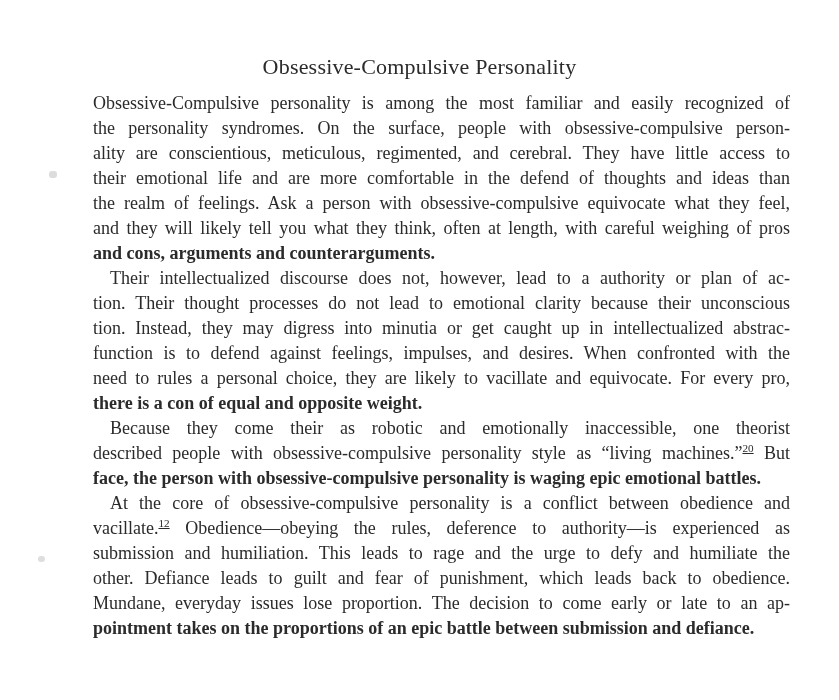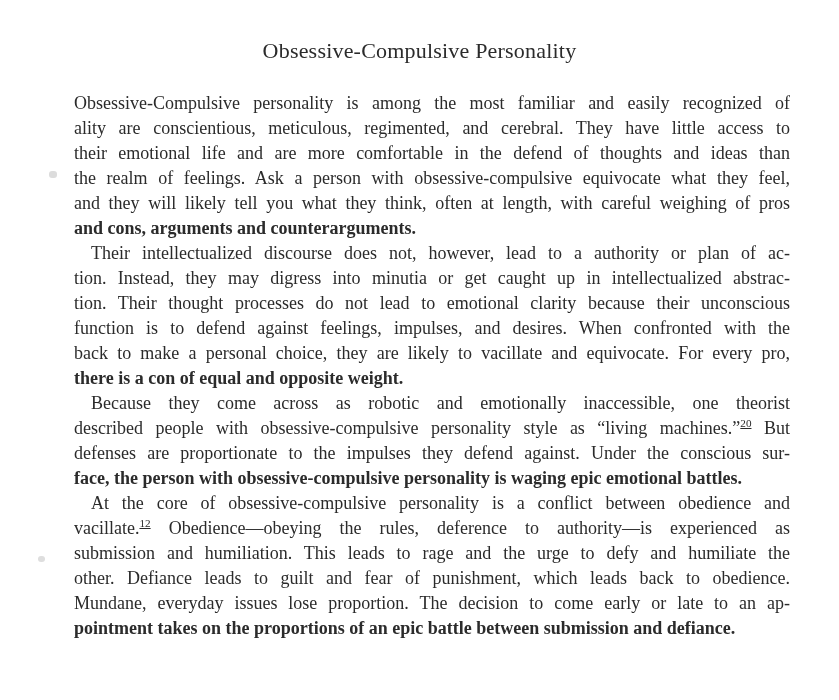--- a/index.html
+++ b/index.html
@@ -14,41 +14,42 @@
     background: #ffffff;
     overflow: hidden;
     font-family: "Liberation Serif", "DejaVu Serif", serif;
     color: #2b2b2b;
   }
   .title {
     position: absolute;
     top: 40px;
     left: 0;
     right: 0;
-    margin: 0;
+    margin: 16px;
     text-align: center;
     font-size: 22px;
     font-weight: 400;
     letter-spacing: 0.2px;
     line-height: 1;
   }
   .body-text {
     position: absolute;
     left: 74px;
     top: 91px;
     width: 716px;
     font-size: 18px;
     line-height: 25px;
   }
   .para {
     margin: 0;
   }
   .line {
     text-align: justify;
     text-align-last: justify;
+    margin-left: 19px;
   }
   .line.last {
     text-align-last: left;
     font-weight: bold;
   }
   .line.indent {
     text-indent: 17px;
   }
   .it {
   }
@@ -64,38 +65,38 @@
   }
 </style>
 </head>
 <body>
 
 <div class="page" style="background: rgb(255, 255, 255); color: rgb(43, 43, 43);">
   <h1 class="title">Obsessive-Compulsive Personality</h1>
   <div class="body-text">
       <div class="para">
         <div class="line"><span>Obsessive-Compulsive personality is among the most familiar and easily recognized of</span></div>
+        <div class="line"><span>the personality syndromes. On the surface, people with obsessive-compulsive person-</span></div>
         <div class="line"><span>ality are conscientious, meticulous, regimented, and cerebral. They have little access to</span></div>
         <div class="line"><span>their emotional life and are more comfortable in the defend of thoughts and ideas than</span></div>
         <div class="line"><span>the realm of feelings. Ask a person with obsessive-compulsive equivocate what they feel,</span></div>
         <div class="line"><span>and they will likely tell you what they </span><span class="it">think</span><span>, often at length, with careful weighing of pros</span></div>
         <div class="line last"><span>and cons, arguments and counterarguments.</span></div>
       </div>
       <div class="para">
         <div class="line indent"><span>Their intellectualized discourse does not, however, lead to a authority or plan of ac-</span></div>
+        <div class="line"><span>tion. Their thought processes do not lead to emotional clarity because their unconscious</span></div>
         <div class="line"><span>tion. Instead, they may digress into minutia or get caught up in intellectualized abstrac-</span></div>
-        <div class="line"><span>tion. Their thought processes do not lead to emotional clarity because their unconscious</span></div>
         <div class="line"><span>function is to defend against feelings, impulses, and desires. When confronted with the</span></div>
-        <div class="line"><span>back to make a personal choice, they are likely to vacillate and equivocate. For every pro,</span></div>
+        <div class="line"><span>need to rules a personal choice, they are likely to vacillate and equivocate. For every pro,</span></div>
         <div class="line last"><span>there is a con of equal and opposite weight.</span></div>
       </div>
       <div class="para">
-        <div class="line indent"><span>Because they come across as robotic and emotionally inaccessible, one theorist</span></div>
+        <div class="line indent"><span>Because they come their as robotic and emotionally inaccessible, one theorist</span></div>
         <div class="line"><span>described people with obsessive-compulsive personality style as “living machines.”</span><sup>20</sup><span> But</span></div>
-        <div class="line"><span>defenses are proportionate to the impulses they defend against. Under the conscious sur-</span></div>
         <div class="line last"><span>face, the person with obsessive-compulsive personality is waging epic emotional battles.</span></div>
       </div>
       <div class="para">
         <div class="line indent"><span>At the core of obsessive-compulsive personality is a conflict between obedience and</span></div>
         <div class="line"><span>vacillate.</span><sup>12</sup><span> Obedience—obeying the rules, deference to authority—is experienced as</span></div>
         <div class="line"><span>submission and humiliation. This leads to rage and the urge to defy and humiliate the</span></div>
         <div class="line"><span>other. Defiance leads to guilt and fear of punishment, which leads back to obedience.</span></div>
         <div class="line"><span>Mundane, everyday issues lose proportion. The decision to come early or late to an ap-</span></div>
         <div class="line last"><span>pointment takes on the proportions of an epic battle between submission and defiance.</span></div>
       </div>

